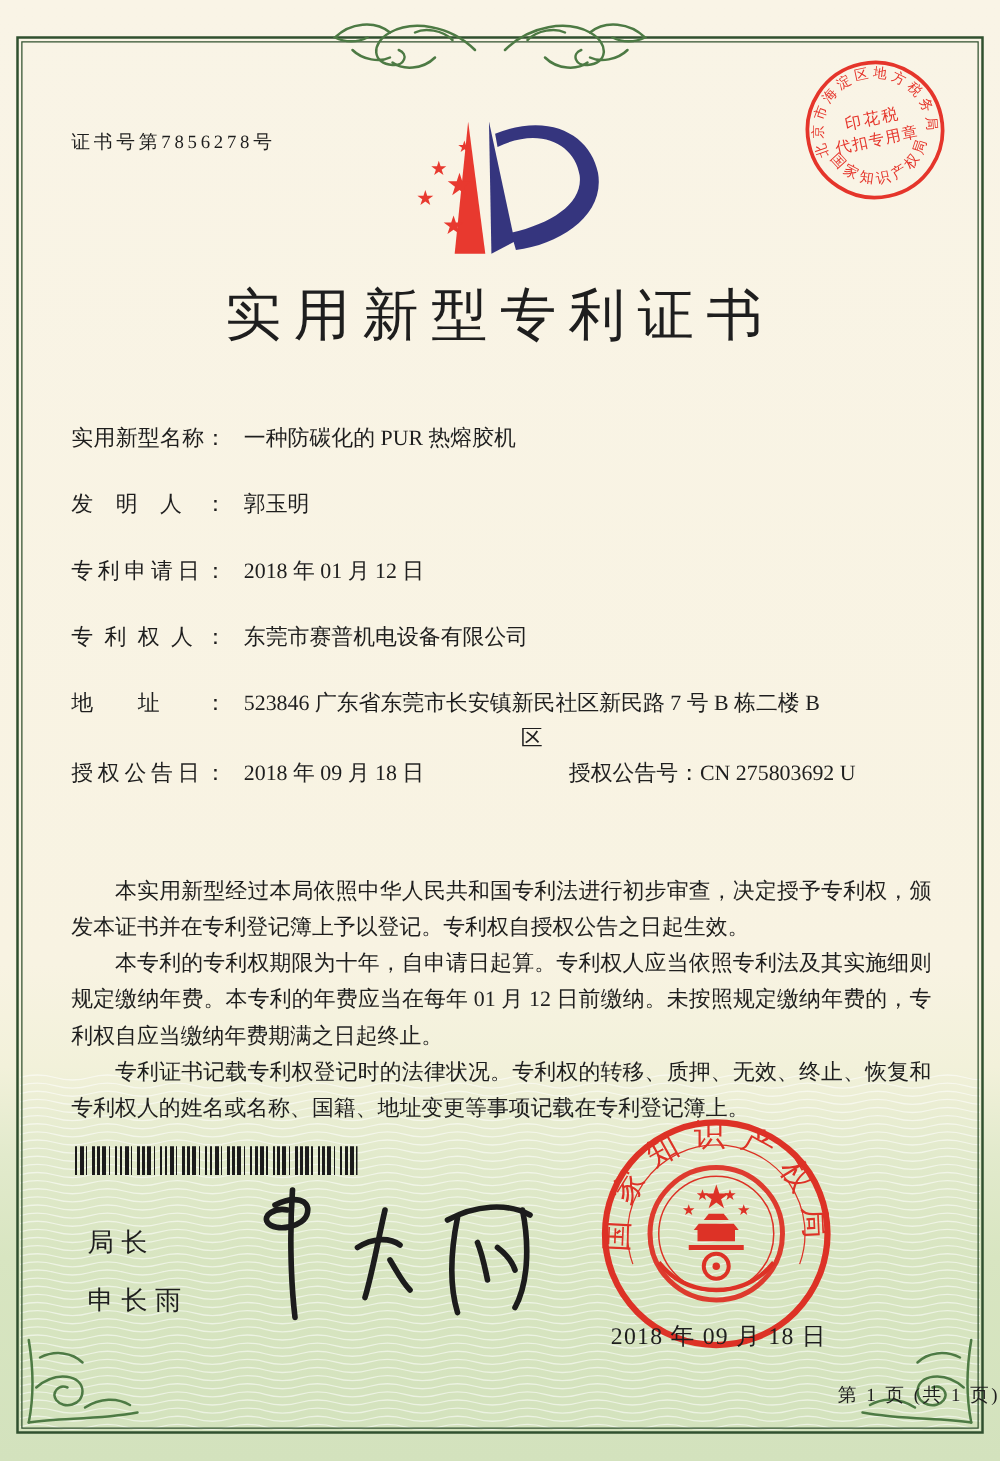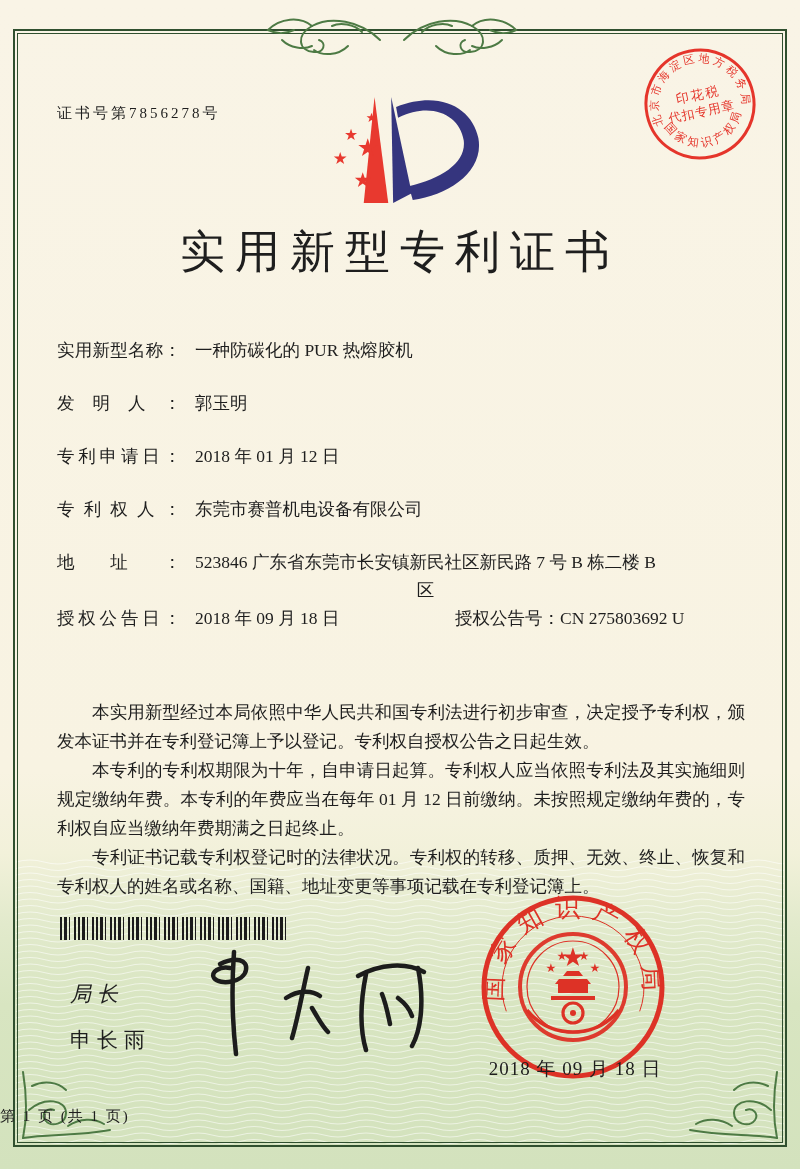--- a/index.html
+++ b/index.html
@@ -22,27 +22,27 @@
   .frow{position:relative;line-height:28px;margin-bottom:25px;display:flex;align-items:flex-start;}
   .frow.addr{margin-bottom:0;}
   .flabel{display:inline-block;width:124px;flex:0 0 124px;text-align:justify;text-align-last:justify;}
   .fvalue{margin-left:14px;}
   .fvalue .vline{display:block;text-align:center;}
   .grant-right{position:absolute;left:398px;top:0;white-space:nowrap;}
   .paras{position:absolute;left:57px;top:698px;width:688px;z-index:4;font-size:17.5px;line-height:29px;text-align:justify;}
   .paras p{margin:0;text-indent:2em;}
   .barcode{position:absolute;left:60px;top:917px;width:226px;height:23px;z-index:4;
     background:repeating-linear-gradient(90deg,#1b1b1b 0 2px,transparent 2px 4px,#1b1b1b 4px 7px,transparent 7px 9px,#1b1b1b 9px 10px,transparent 10px 14px,#1b1b1b 14px 16px,transparent 16px 18px);}
-  .signer-title{position:absolute;left:70px;top:980px;font-size:21px;letter-spacing:6px;z-index:4;font-style:italic;}
+  .signer-title{position:absolute;left:70px;top:980px;font-size:21px;letter-spacing:6px;z-index:4;}
   .signer-name{position:absolute;left:70px;top:1026px;font-size:21px;letter-spacing:6px;z-index:4;}
   .signature{position:absolute;left:190px;top:946px;z-index:4;}
   .signature path{fill:none;stroke:#1c1c1c;stroke-width:4.5;stroke-linecap:round;}
   .seal{position:absolute;left:478px;top:892px;z-index:5;}
   .seal-date{position:absolute;left:473px;top:1056px;width:204px;text-align:center;font-size:19px;letter-spacing:1px;z-index:6;}
-  .footer{position:absolute;left:0;top:1107px;width:100%;text-align:left;font-size:15px;letter-spacing:2px;z-index:4;}
+  .footer{position:absolute;left:0;top:1107px;width:100%;text-align:right;font-size:15px;letter-spacing:2px;z-index:4;}
   svg text{font-family:"Liberation Serif","DejaVu Serif",serif;}
 </style>
 </head>
 <body>
 
 <div class="page">
 
   <svg id="waves-svg" class="waves" viewBox="0 0 768 290">
       <path d="M0 8 q14 -4 28 0 q14 4 28 0 q14 -4 28 0 q14 4 28 0 q14 -4 28 0 q14 4 28 0 q14 -4 28 0 q14 4 28 0 q14 -4 28 0 q14 4 28 0 q14 -4 28 0 q14 4 28 0 q14 -4 28 0 q14 4 28 0 q14 -4 28 0 q14 4 28 0 q14 -4 28 0 q14 4 28 0 q14 -4 28 0 q14 4 28 0 q14 -4 28 0 q14 4 28 0 q14 -4 28 0 q14 4 28 0 q14 -4 28 0 q14 4 28 0 q14 -4 28 0 q14 4 28 0 q14 -4 28 0 q14 4 28 0"></path>
       <path d="M0 14.5 q14 -4 28 0 q14 4 28 0 q14 -4 28 0 q14 4 28 0 q14 -4 28 0 q14 4 28 0 q14 -4 28 0 q14 4 28 0 q14 -4 28 0 q14 4 28 0 q14 -4 28 0 q14 4 28 0 q14 -4 28 0 q14 4 28 0 q14 -4 28 0 q14 4 28 0 q14 -4 28 0 q14 4 28 0 q14 -4 28 0 q14 4 28 0 q14 -4 28 0 q14 4 28 0 q14 -4 28 0 q14 4 28 0 q14 -4 28 0 q14 4 28 0 q14 -4 28 0 q14 4 28 0 q14 -4 28 0 q14 4 28 0"></path>

